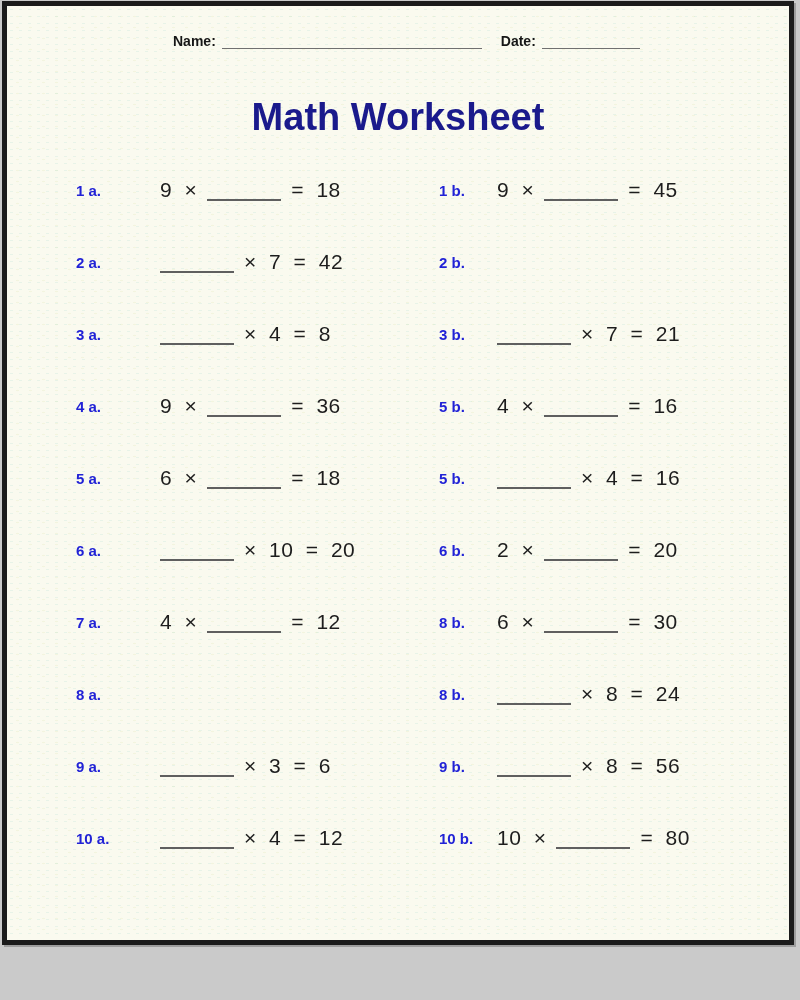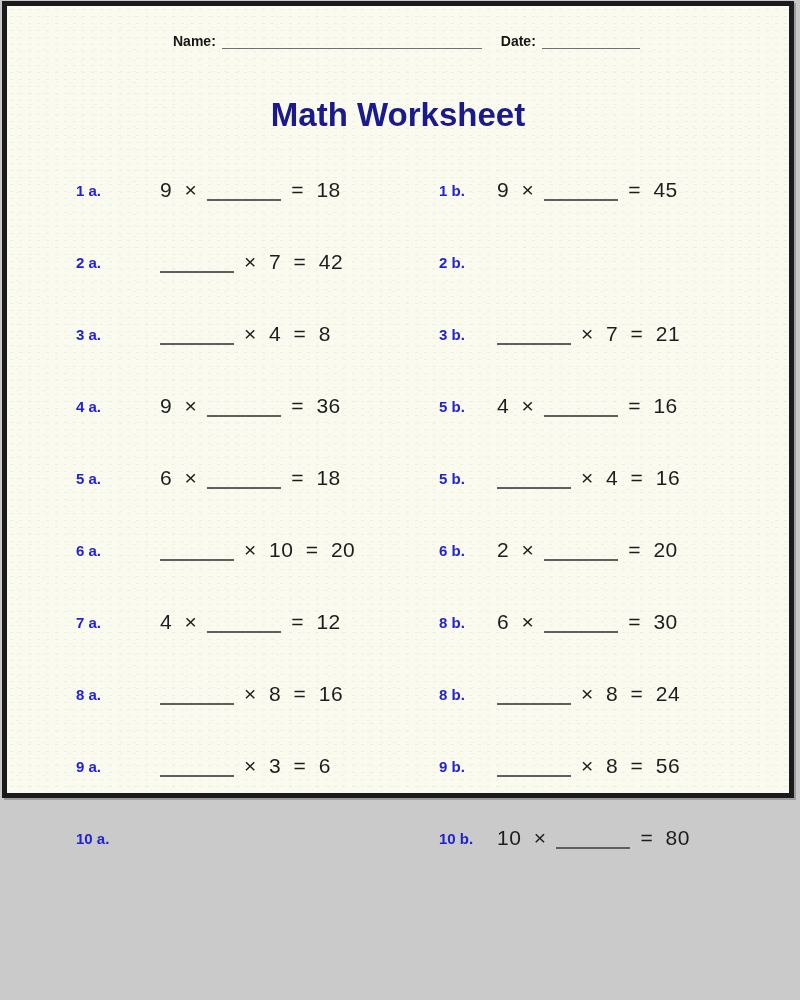--- a/index.html
+++ b/index.html
@@ -13,21 +13,21 @@
   }
   *{box-sizing:border-box;}
   html,body{margin:0;padding:0;}
   body{
     width:800px;height:1000px;position:relative;
     background:var(--outer-bg);
     font-family:"Liberation Sans", sans-serif;
     overflow:hidden;
   }
   .page{
-    position:absolute;left:2px;top:1px;width:792px;height:797px;
+    position:absolute;left:2px;top:1px;width:792px;height:944px;
     border:5px solid var(--frame);
     background-color:var(--page-bg);
     background-image:
       radial-gradient(rgba(150,210,200,0.18) 1px, transparent 1.2px),
       radial-gradient(rgba(210,220,150,0.18) 1px, transparent 1.2px);
     background-size:9px 7px, 13px 11px;
     background-position:0 0, 4px 5px;
     box-shadow:2px 2px 0 #9d9d9d;
   }
   .header{
@@ -40,21 +40,21 @@
     display:inline-block;height:0;
     border-bottom:1px solid #707070;
     position:relative;top:3px;
   }
   .hline.name{width:260px;margin-left:6px;}
   .hline.date{width:98px;margin-left:6px;}
   .hdr-label.date{margin-left:19px;}
   .title{
     position:absolute;top:90px;left:0;width:100%;margin:0;
     text-align:center;
-    font-size:33px;font-weight:bold;color:var(--title-color);
+    font-size:38px;font-weight:bold;color:var(--title-color);
     letter-spacing:0px;
   }
   .problems{position:absolute;top:148px;left:0;width:100%;}
   .row{position:relative;height:72px;}
   .p-label{
     position:absolute;top:50%;transform:translateY(-50%);
     font-size:15px;font-weight:bold;color:var(--label-color);
     white-space:nowrap;
   }
   .p-label.la{left:69px;}
@@ -183,25 +183,20 @@
     <span class="p-label lb">8 b.</span>
     <span class="expr eb">
       <span class="pre">6 ×</span>
       <span class="blank"></span>
       <span class="post">= 30</span>
     </span>
   </div>
 
   <div class="row">
     <span class="p-label la">8 a.</span>
-    <span class="expr ea">
-
-      <span class="blank"></span>
-      <span class="post">× 8 = 16</span>
-    </span>
     <span class="p-label lb">8 b.</span>
     <span class="expr eb">
 
       <span class="blank"></span>
       <span class="post">× 8 = 24</span>
     </span>
   </div>
 
   <div class="row">
     <span class="p-label la">9 a.</span>
@@ -213,20 +208,25 @@
     <span class="p-label lb">9 b.</span>
     <span class="expr eb">
 
       <span class="blank"></span>
       <span class="post">× 8 = 56</span>
     </span>
   </div>
 
   <div class="row">
     <span class="p-label la">10 a.</span>
+    <span class="expr ea">
+
+      <span class="blank"></span>
+      <span class="post">× 4 = 12</span>
+    </span>
     <span class="p-label lb">10 b.</span>
     <span class="expr eb">
       <span class="pre">10 ×</span>
       <span class="blank"></span>
       <span class="post">= 80</span>
     </span>
   </div>
 </div>
 
 </div>

